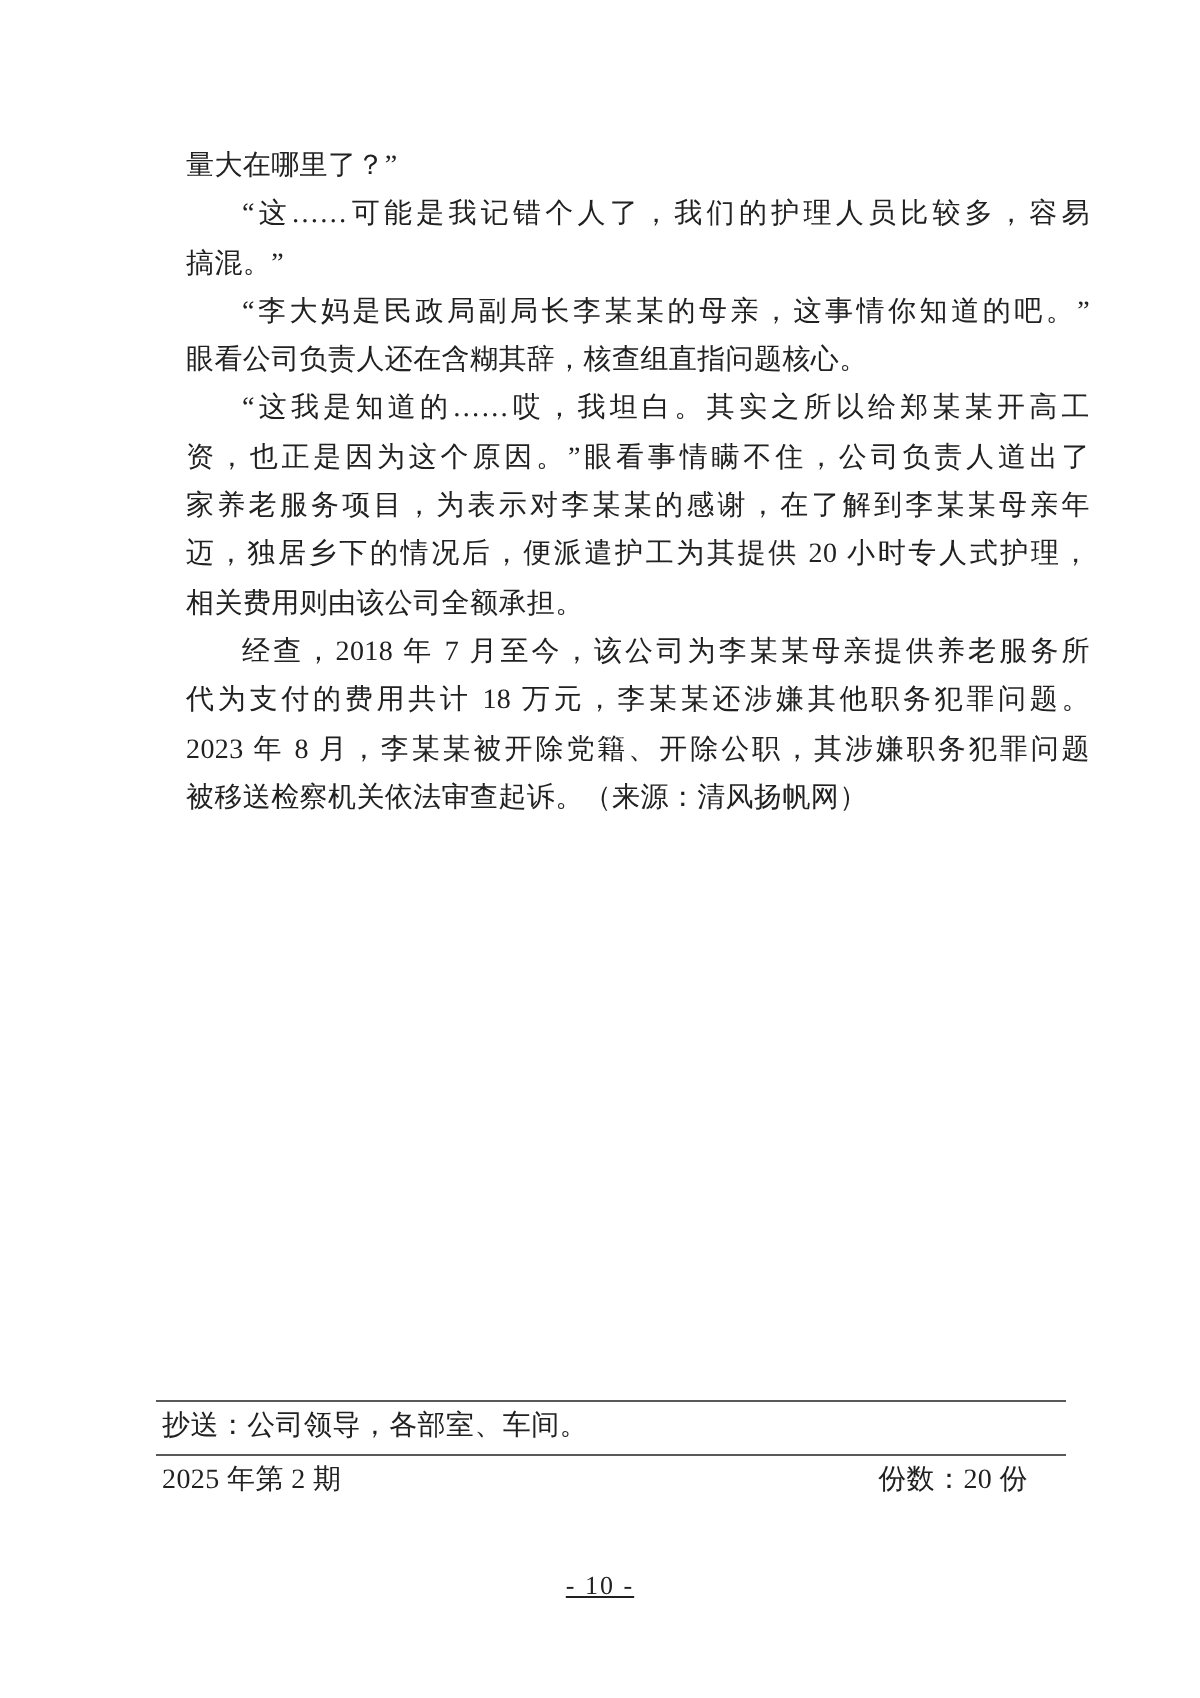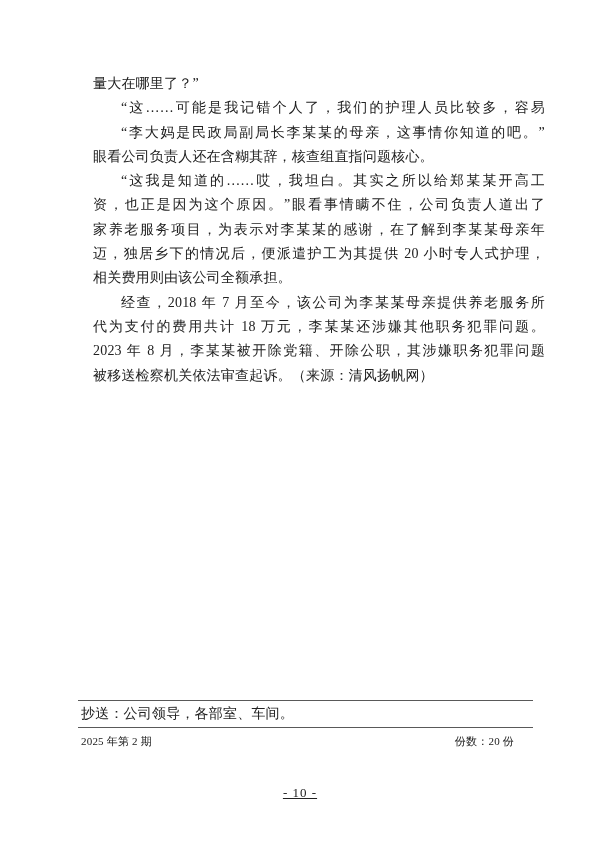--- a/index.html
+++ b/index.html
@@ -61,21 +61,21 @@
     font-size: 14px;
     letter-spacing: 0.2px;
   }
   .issue-row {
     position: absolute;
     top: 727px;
     left: 81px;
     width: 452px;
     height: 28px;
     line-height: 28px;
-    font-size: 11px;
+    font-size: 14px;
     letter-spacing: 0.2px;
     display: flex;
     justify-content: space-between;
   }
   .issue-row .copies {
     padding-right: 19px;
   }
   .page-number {
     position: absolute;
     top: 784px;
@@ -89,20 +89,21 @@
   }
 </style>
 </head>
 <body>
 
 <div class="page">
 
   <div class="body-text">
       <div class="line">量大在哪里了？”</div>
       <div class="line indent fill">“这……可能是我记错个人了，我们的护理人员比较多，容易</div>
+      <div class="line">搞混。”</div>
       <div class="line indent fill">“李大妈是民政局副局长李某某的母亲，这事情你知道的吧。”</div>
       <div class="line">眼看公司负责人还在含糊其辞，核查组直指问题核心。</div>
       <div class="line indent fill">“这我是知道的……哎，我坦白。其实之所以给郑某某开高工</div>
       <div class="line fill">资，也正是因为这个原因。”眼看事情瞒不住，公司负责人道出了</div>
       <div class="line fill">家养老服务项目，为表示对李某某的感谢，在了解到李某某母亲年</div>
       <div class="line fill">迈，独居乡下的情况后，便派遣护工为其提供 20 小时专人式护理，</div>
       <div class="line">相关费用则由该公司全额承担。</div>
       <div class="line indent fill">经查，2018 年 7 月至今，该公司为李某某母亲提供养老服务所</div>
       <div class="line fill">代为支付的费用共计 18 万元，李某某还涉嫌其他职务犯罪问题。</div>
       <div class="line fill">2023 年 8 月，李某某被开除党籍、开除公职，其涉嫌职务犯罪问题</div>

